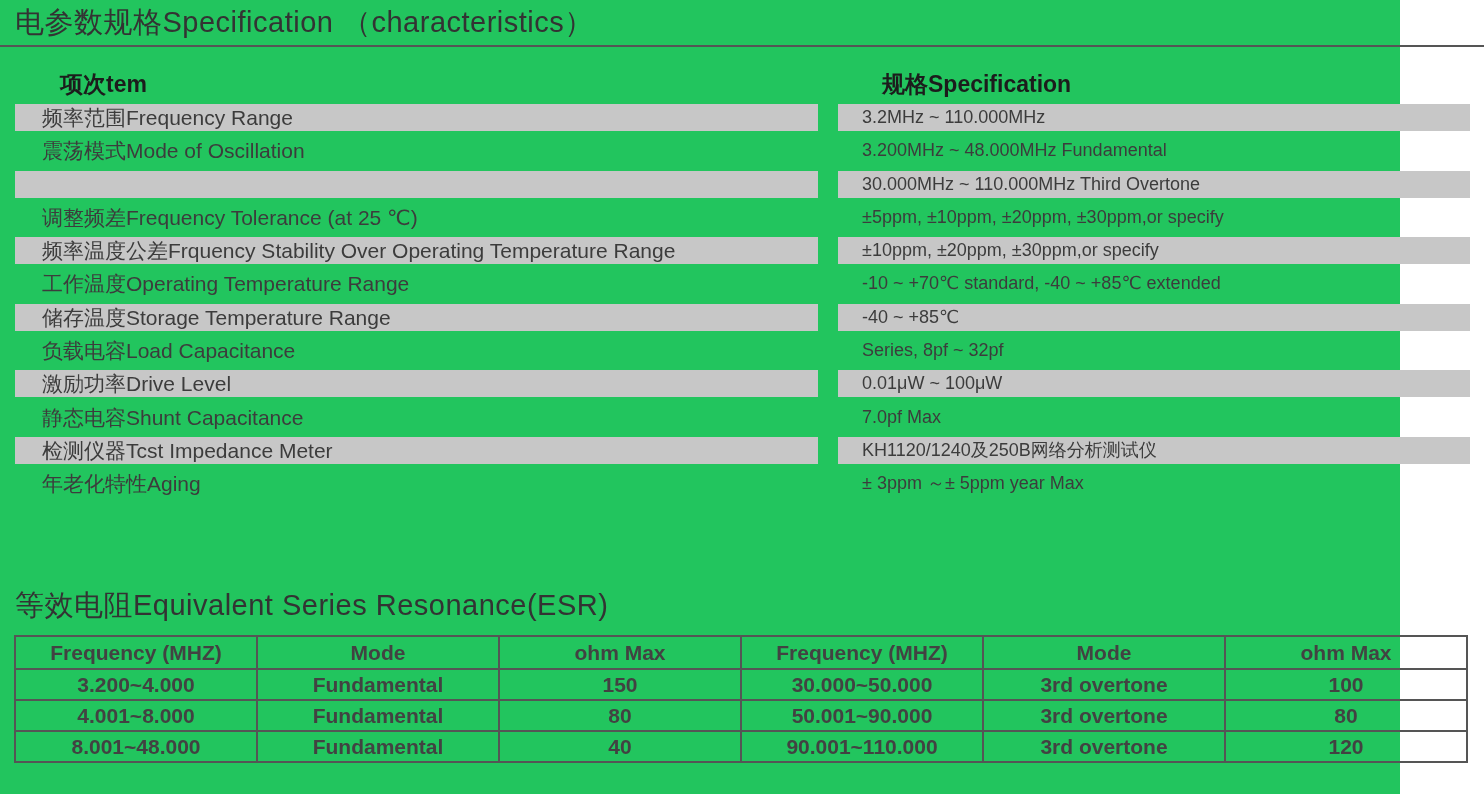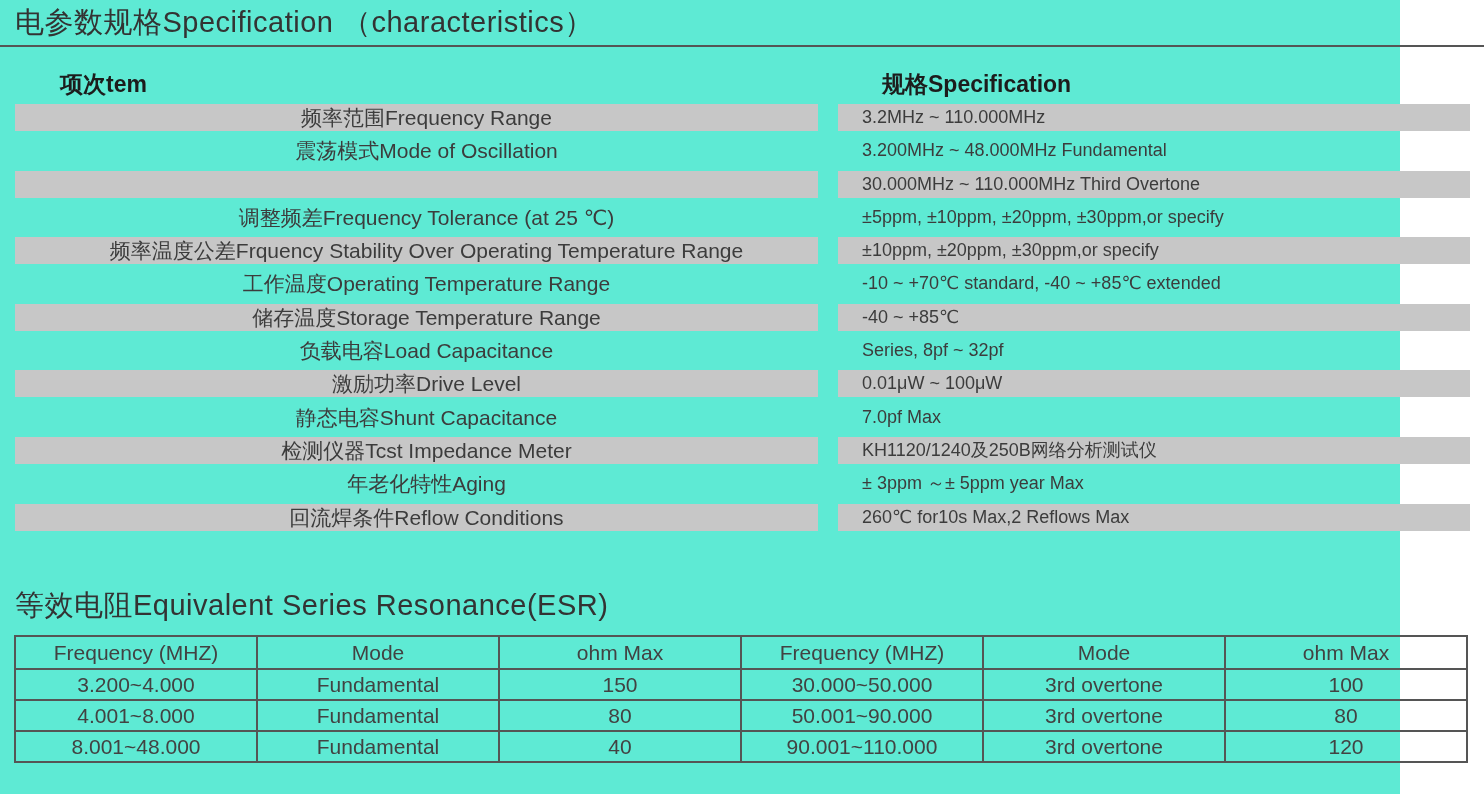--- a/index.html
+++ b/index.html
@@ -3,43 +3,43 @@
 <meta charset="utf-8">
 <style>
   * { box-sizing: border-box; margin: 0; padding: 0; }
   html, body { background: #ffffff; }
   body {
     width: 1484px; height: 794px;
     font-family: "Liberation Sans", "DejaVu Sans", sans-serif;
     color: var(--text, #3c3c3c);
     overflow: hidden;
   }
-  .page { position: relative; width: 1400px; height: 794px; background: #5eead4; }
+  .page { position: relative; width: 1400px; height: 794px; background: #22c55e; }
 
   .title1 {
     position: absolute; left: 15px; top: 3px;
     font-size: 29px; font-weight: 500; color: #333333;
     white-space: nowrap; letter-spacing: 0.5px;
   }
   .rule {
     position: absolute; left: 0; top: 45px;
     width: 1484px; height: 2px; background: var(--border, #4e4e4e);
   }
   .colhdr {
     position: absolute; top: 69px;
     font-size: 23px; font-weight: bold; color: #1c1c1c; white-space: nowrap; margin-left: 20px;
   }
   .colhdr.item { left: 40px; }
   .colhdr.spec { left: 862px; text-align: right; }
 
   .spec-rows { position: absolute; left: 0; top: 104px; width: 1484px; }
   .spec-row { display: flex; height: 27px; margin-bottom: 6.3px; }
   .spec-row .cell-item {
-    margin-left: 15px; width: 803px; padding-left: 20px;
-    font-size: 21px; line-height: 27px; white-space: nowrap; text-align: center;
+    margin-left: 15px; width: 803px; padding-left: 27px;
+    font-size: 21px; line-height: 27px; white-space: nowrap;
   }
   .spec-row .cell-value {
     margin-left: 20px; width: 632px; padding-left: 24px;
     font-size: 18px; line-height: 27px; white-space: nowrap;
   }
   .spec-row.shaded .cell-item,
   .spec-row.shaded .cell-value { background: var(--shade, #c7c7c7); }
 
   .title2 {
     position: absolute; left: 15px; top: 586px;
@@ -47,21 +47,21 @@
     white-space: nowrap; letter-spacing: 0.5px;
   }
 
   .esr-table {
     position: absolute; left: 14px; top: 635px; width: 1454px;
     border-collapse: collapse; table-layout: fixed;
   }
   .esr-table th, .esr-table td {
     border: 2px solid var(--border, #5a5a5a);
     text-align: center; vertical-align: middle;
-    font-size: 21px; font-weight: normal; color: #424242;
+    font-size: 21px; font-weight: bold; color: #424242;
     height: 31px; white-space: nowrap;
   }
   .esr-table th { height: 33px; }
 </style>
 </head>
 <body>
 
 <div class="page">
 
   <div class="title1">电参数规格Specification （characteristics）</div>
@@ -114,24 +114,20 @@
         <div class="cell-value">7.0pf Max</div>
       </div>
       <div class="spec-row shaded">
         <div class="cell-item">检测仪器Tcst Impedance Meter</div>
         <div class="cell-value">KH1120/1240及250B网络分析测试仪</div>
       </div>
       <div class="spec-row">
         <div class="cell-item">年老化特性Aging</div>
         <div class="cell-value">± 3ppm ～± 5ppm year Max</div>
       </div>
-      <div class="spec-row shaded">
-        <div class="cell-item">回流焊条件Reflow Conditions</div>
-        <div class="cell-value">260℃ for10s Max,2 Reflows Max</div>
-      </div>
     </div>
 
   <div class="title2">等效电阻Equivalent Series Resonance(ESR)</div>
 
   <table class="esr-table">
     <thead>
       <tr id="esr-head">
           <th>Frequency (MHZ)</th>
           <th>Mode</th>
           <th>ohm Max</th>

